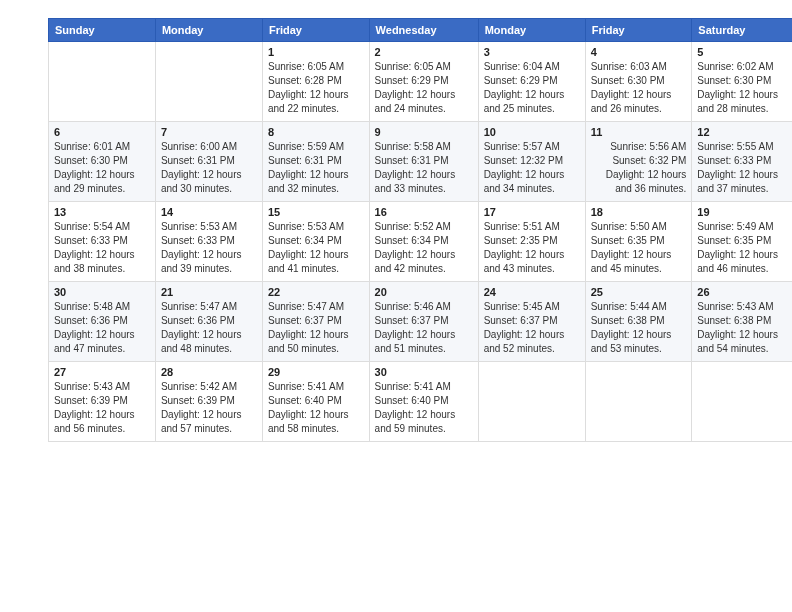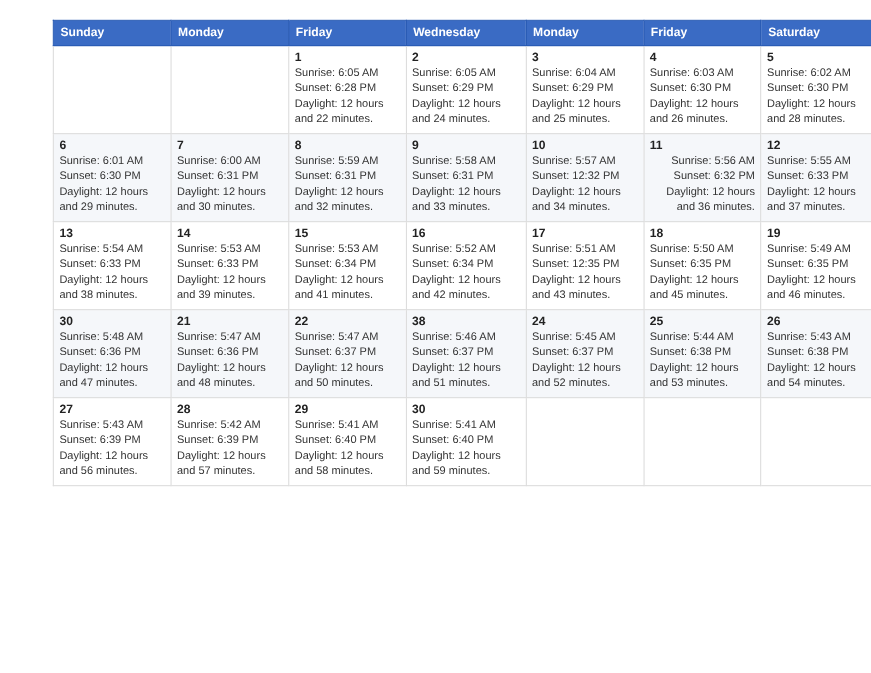--- a/index.html
+++ b/index.html
@@ -226,21 +226,21 @@
           <td>
             <span class="day-num">16</span>
             <div class="day-info" style="white-space: pre-line;">Sunrise: 5:52 AM
 Sunset: 6:34 PM
 Daylight: 12 hours
 and 42 minutes.</div>
           </td>
           <td>
             <span class="day-num">17</span>
             <div class="day-info" style="white-space: pre-line;">Sunrise: 5:51 AM
-Sunset: 12:35 PM
+Sunset: 2:35 PM
 Daylight: 12 hours
 and 43 minutes.</div>
           </td>
           <td>
             <span class="day-num">18</span>
             <div class="day-info" style="white-space: pre-line;">Sunrise: 5:50 AM
 Sunset: 6:35 PM
 Daylight: 12 hours
 and 45 minutes.</div>
           </td>
@@ -268,21 +268,21 @@
 and 48 minutes.</div>
           </td>
           <td>
             <span class="day-num">22</span>
             <div class="day-info" style="white-space: pre-line;">Sunrise: 5:47 AM
 Sunset: 6:37 PM
 Daylight: 12 hours
 and 50 minutes.</div>
           </td>
           <td>
-            <span class="day-num">38</span>
+            <span class="day-num">20</span>
             <div class="day-info" style="white-space: pre-line;">Sunrise: 5:46 AM
 Sunset: 6:37 PM
 Daylight: 12 hours
 and 51 minutes.</div>
           </td>
           <td>
             <span class="day-num">24</span>
             <div class="day-info" style="white-space: pre-line;">Sunrise: 5:45 AM
 Sunset: 6:37 PM
 Daylight: 12 hours

